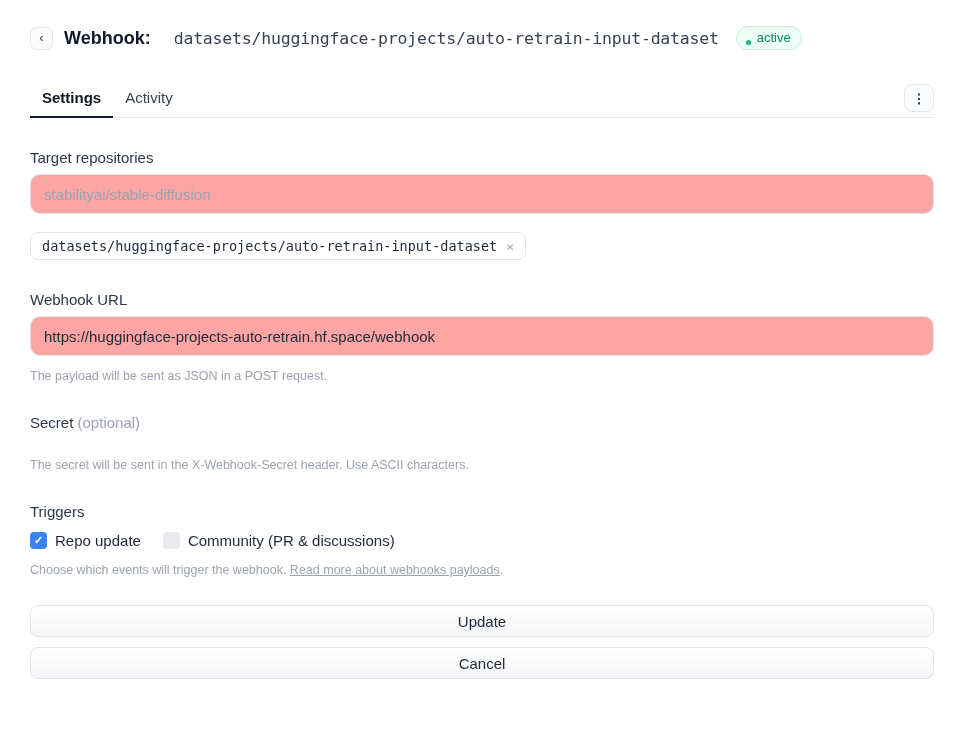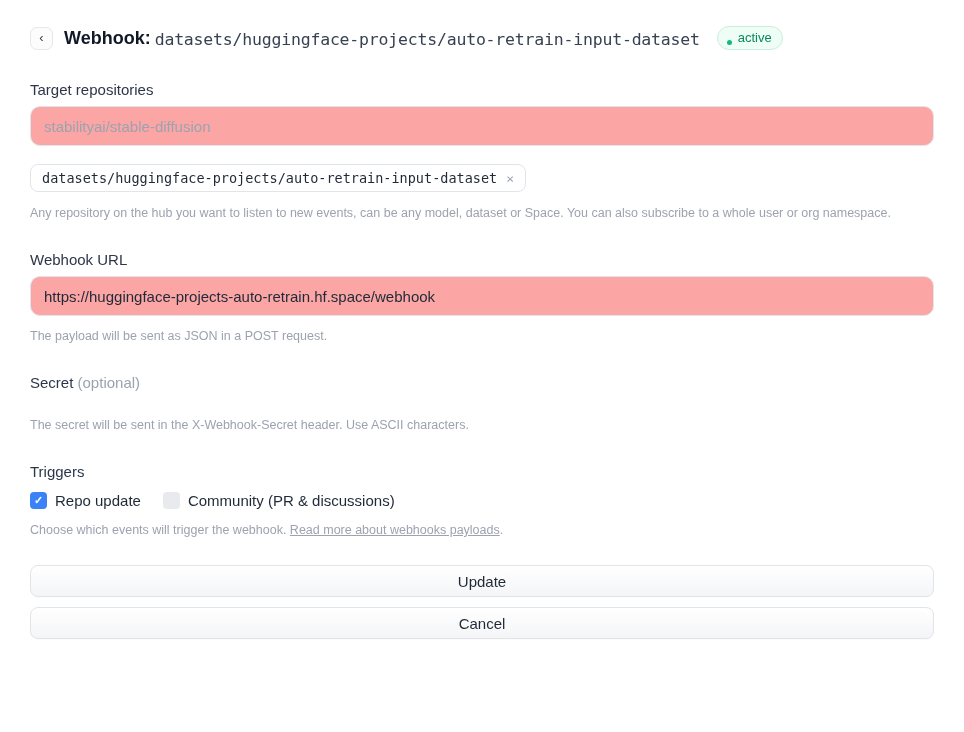--- a/index.html
+++ b/index.html
@@ -8,21 +8,21 @@
   .mono { font-family: "DejaVu Sans Mono", "Liberation Mono", monospace; }
   .page { padding: 26px 30px 0 30px; width: 964px; }
 
   
   .header { display: flex; align-items: center; gap: 11px; }
   .back-btn {
     width: 23px; height: 23px; border: 1px solid #e5e7eb; border-radius: 7px;
     background: #fcfcfd; display: flex; align-items: center; justify-content: center;
     font-size: 13px; color: #374151; cursor: pointer; flex: 0 0 auto; padding-bottom: 1px;
   }
-  .title { font-size: 18px; display: flex; align-items: flex-end; gap: 4px; white-space: nowrap; }
+  .title { font-size: 18px; display: flex; align-items: center; gap: 23px; white-space: nowrap; }
   .title-label { font-weight: 700; color: #111827; }
   .title-name { font-size: 16.5px; color: #374151; letter-spacing: -0.2px; }
   .badge {
     display: inline-flex; align-items: flex-end; gap: 6px; margin-left: 6px;
     background: #eefdf5; border: 1px solid #c9efdc; border-radius: 999px;
     padding: 3px 10px 4px 9px; font-size: 13px; color: #0a8a5f; flex: 0 0 auto;
   }
   .badge .dot { width: 5px; height: 5px; border-radius: 50%; background: #10b981; }
 
   
@@ -89,31 +89,37 @@
     <div class="title">
       <span class="title-label">Webhook:</span>
       <span class="title-name mono">datasets/huggingface-projects/auto-retrain-input-dataset</span>
     </div>
     <span class="badge">
       <span class="dot"></span>
       <span>active</span>
     </span>
   </div>
 
+  <div class="tabs-row">
+    <div class="tab active">Settings</div>
+    <div class="tab">Activity</div>
+    <div class="kebab-btn">
+      <span>⋮</span>
+    </div>
+  </div>
 
   <div class="section">
     <div class="field-label">Target repositories</div>
     <input class="text-input" type="text" placeholder="stabilityai/stable-diffusion" style="">
     <div class="tag-row">
       <span class="tag mono">
         <span>datasets/huggingface-projects/auto-retrain-input-dataset</span>
         <span class="tag-x">×</span>
       </span>
     </div>
-    <div class="help">Any repository on the hub you want to listen to new events, can be any model, dataset or Space. You can also subscribe to a whole user or org namespace.</div>
   </div>
 
   <div class="section">
     <div class="field-label">Webhook URL</div>
     <input class="text-input" type="text" value="https://huggingface-projects-auto-retrain.hf.space/webhook" style="">
     <div class="help" style="margin-top:13px">The payload will be sent as JSON in a POST request.</div>
   </div>
 
   <div class="section">
     <div class="field-label">

